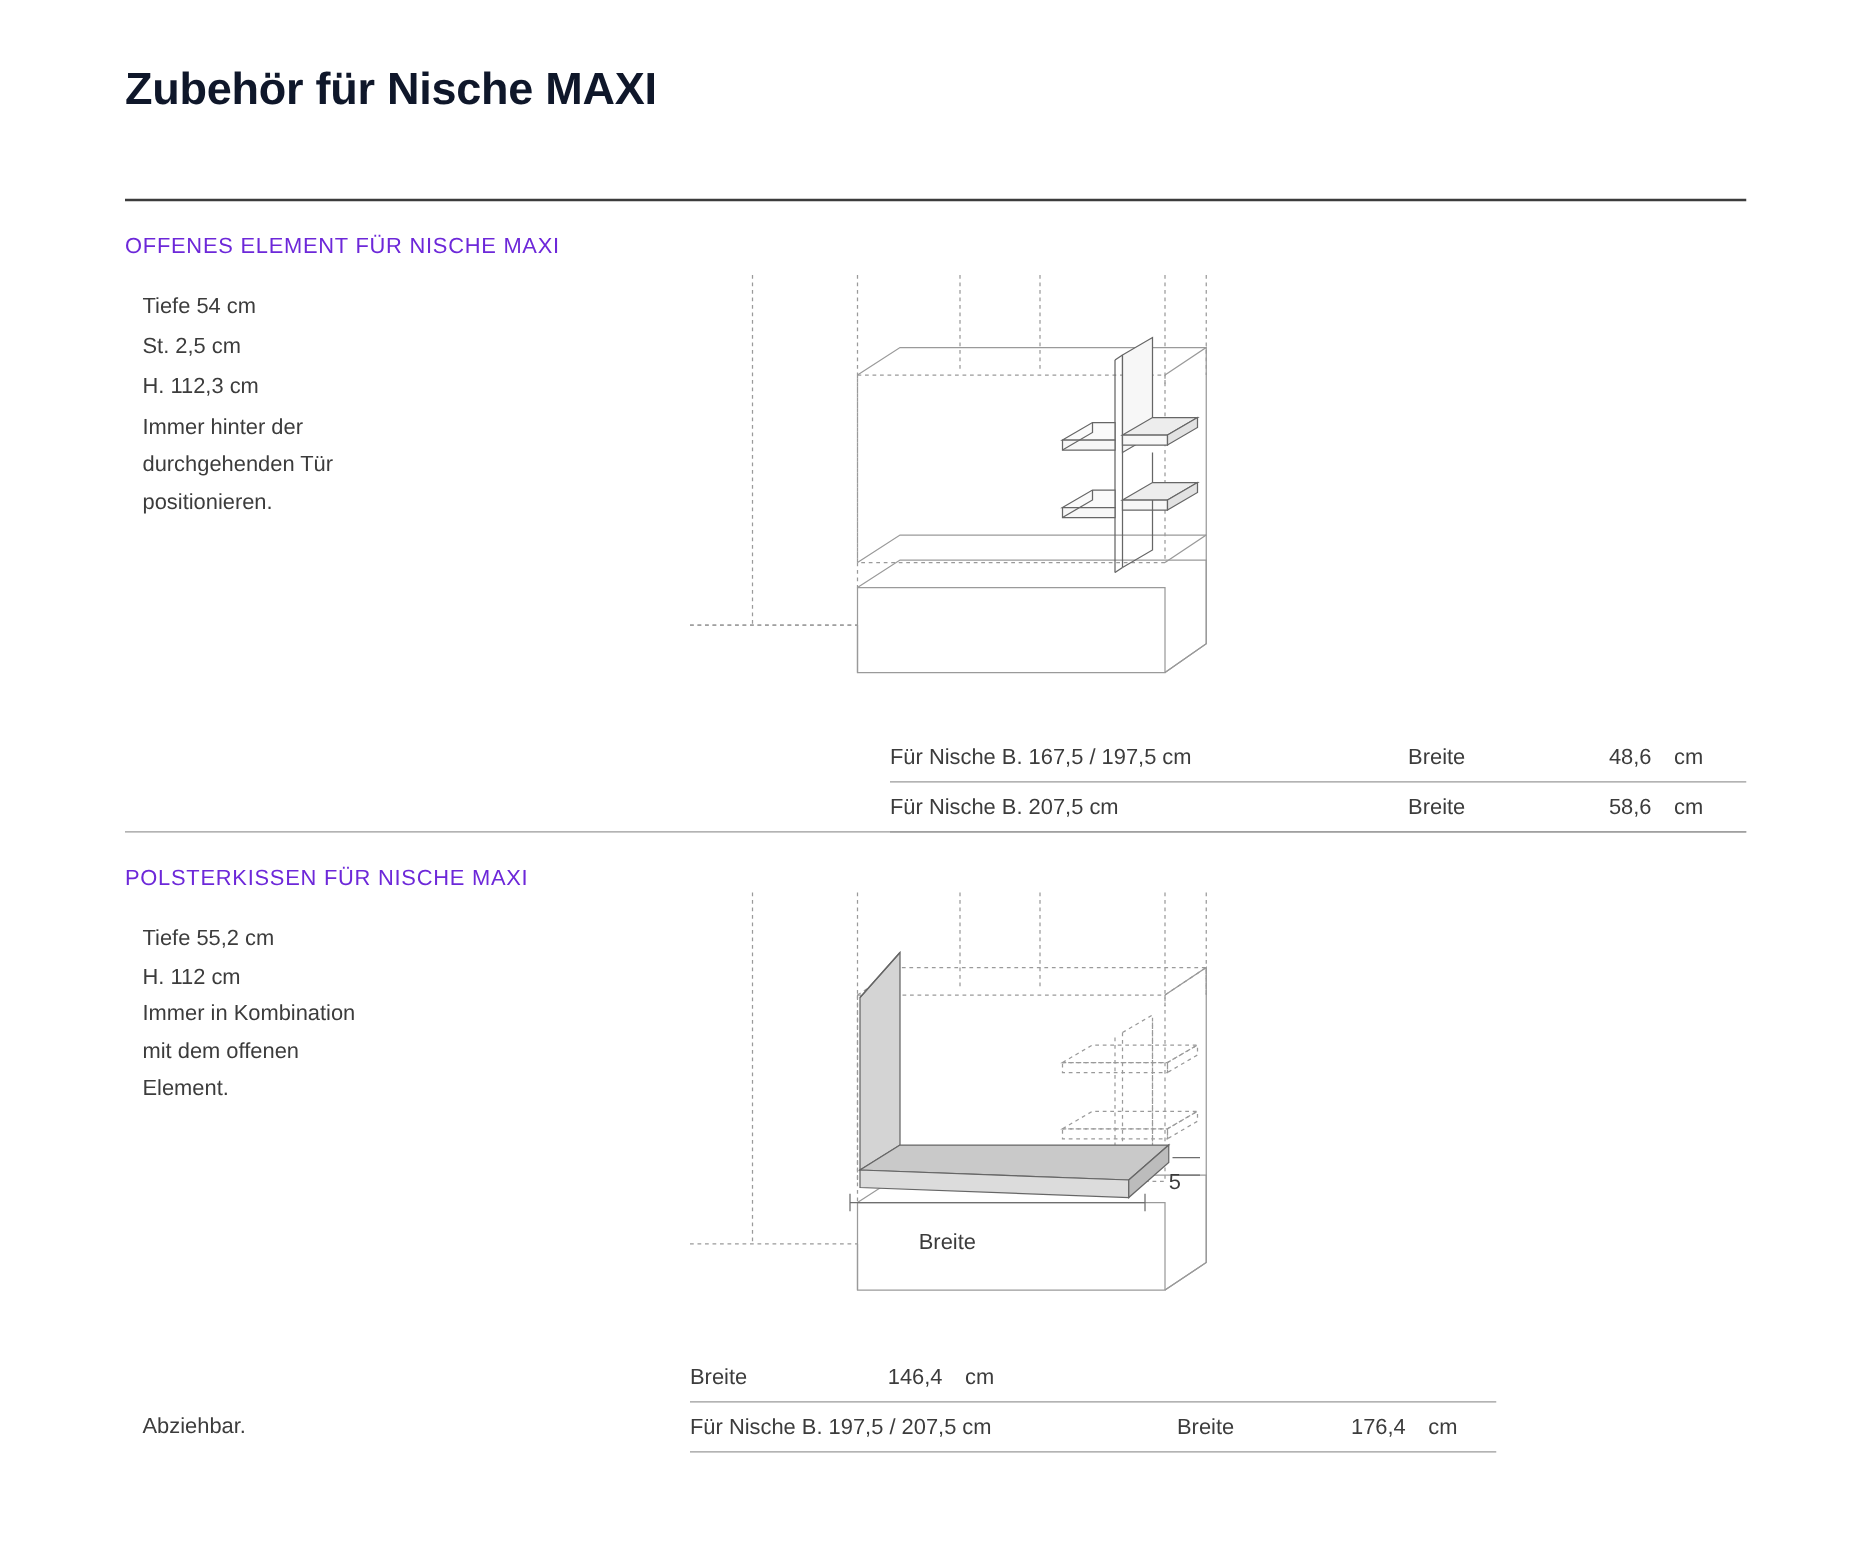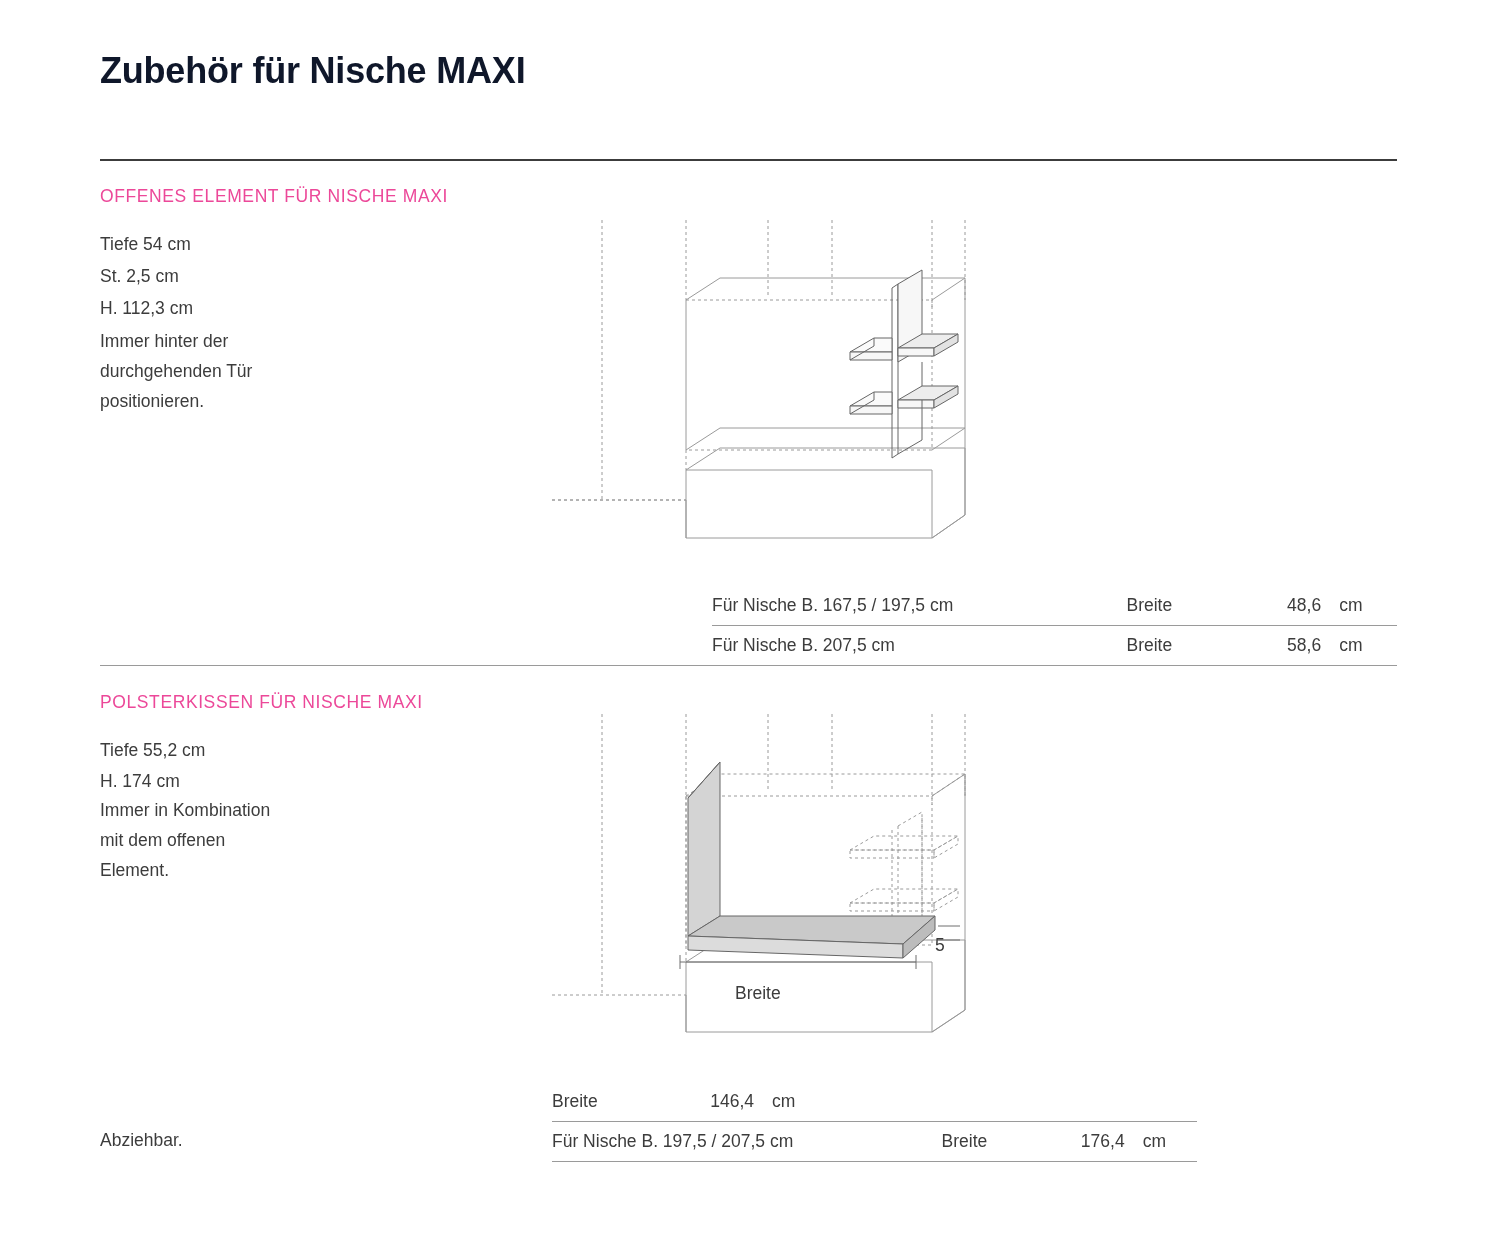--- a/index.html
+++ b/index.html
@@ -42,30 +42,31 @@
     top: 665px;
     width: 1297px;
     height: 1px;
     background: #9a9a9a;
   }
 
   .sec-heading {
     position: absolute;
     font-size: 17.5px;
     letter-spacing: 0.6px;
-    color: #ec4899;
+    color: #6d28d9;
     white-space: nowrap;
     text-align: center;
   }
   .spec {
     position: absolute;
     font-size: 17.5px;
     line-height: 31px;
     color: #3c3c3c;
     white-space: pre-line;
+    margin-left: 14px;
   }
 
   
   .trow {
     position: absolute;
     height: 40px;
     display: flex;
     align-items: center;
     border-bottom: 1px solid #9a9a9a;
     font-size: 17.5px;
@@ -180,21 +181,21 @@
     <span class="c-breite">Breite</span>
     <span class="c-value">58,6</span>
     <span class="c-unit">cm</span>
   </div>
 
   <div class="rule-mid"></div>
 
   <div class="sec-heading" style="left:100px; top:692px;">POLSTERKISSEN FÜR NISCHE MAXI</div>
 
   <div class="spec" style="left:100px; top:735px;">Tiefe 55,2 cm</div>
-  <div class="spec" style="left:100px; top:766px;">H. 174 cm</div>
+  <div class="spec" style="left:100px; top:766px;">H. 112 cm</div>
   <div class="spec" style="left:100px; top:795px; line-height:30px;">Immer in Kombination
 mit dem offenen
 Element.</div>
 
   <svg class="draw" style="left:540px; top:700px;" width="470" height="340" viewBox="0 0 470 340">
     <g fill="none" stroke="#9a9a9a" stroke-width="1">
       <g stroke-dasharray="3 3">
         <line x1="62" y1="14" x2="62" y2="295"></line>
         <line x1="146" y1="14" x2="146" y2="96"></line>
         <line x1="228" y1="14" x2="228" y2="92"></line>

